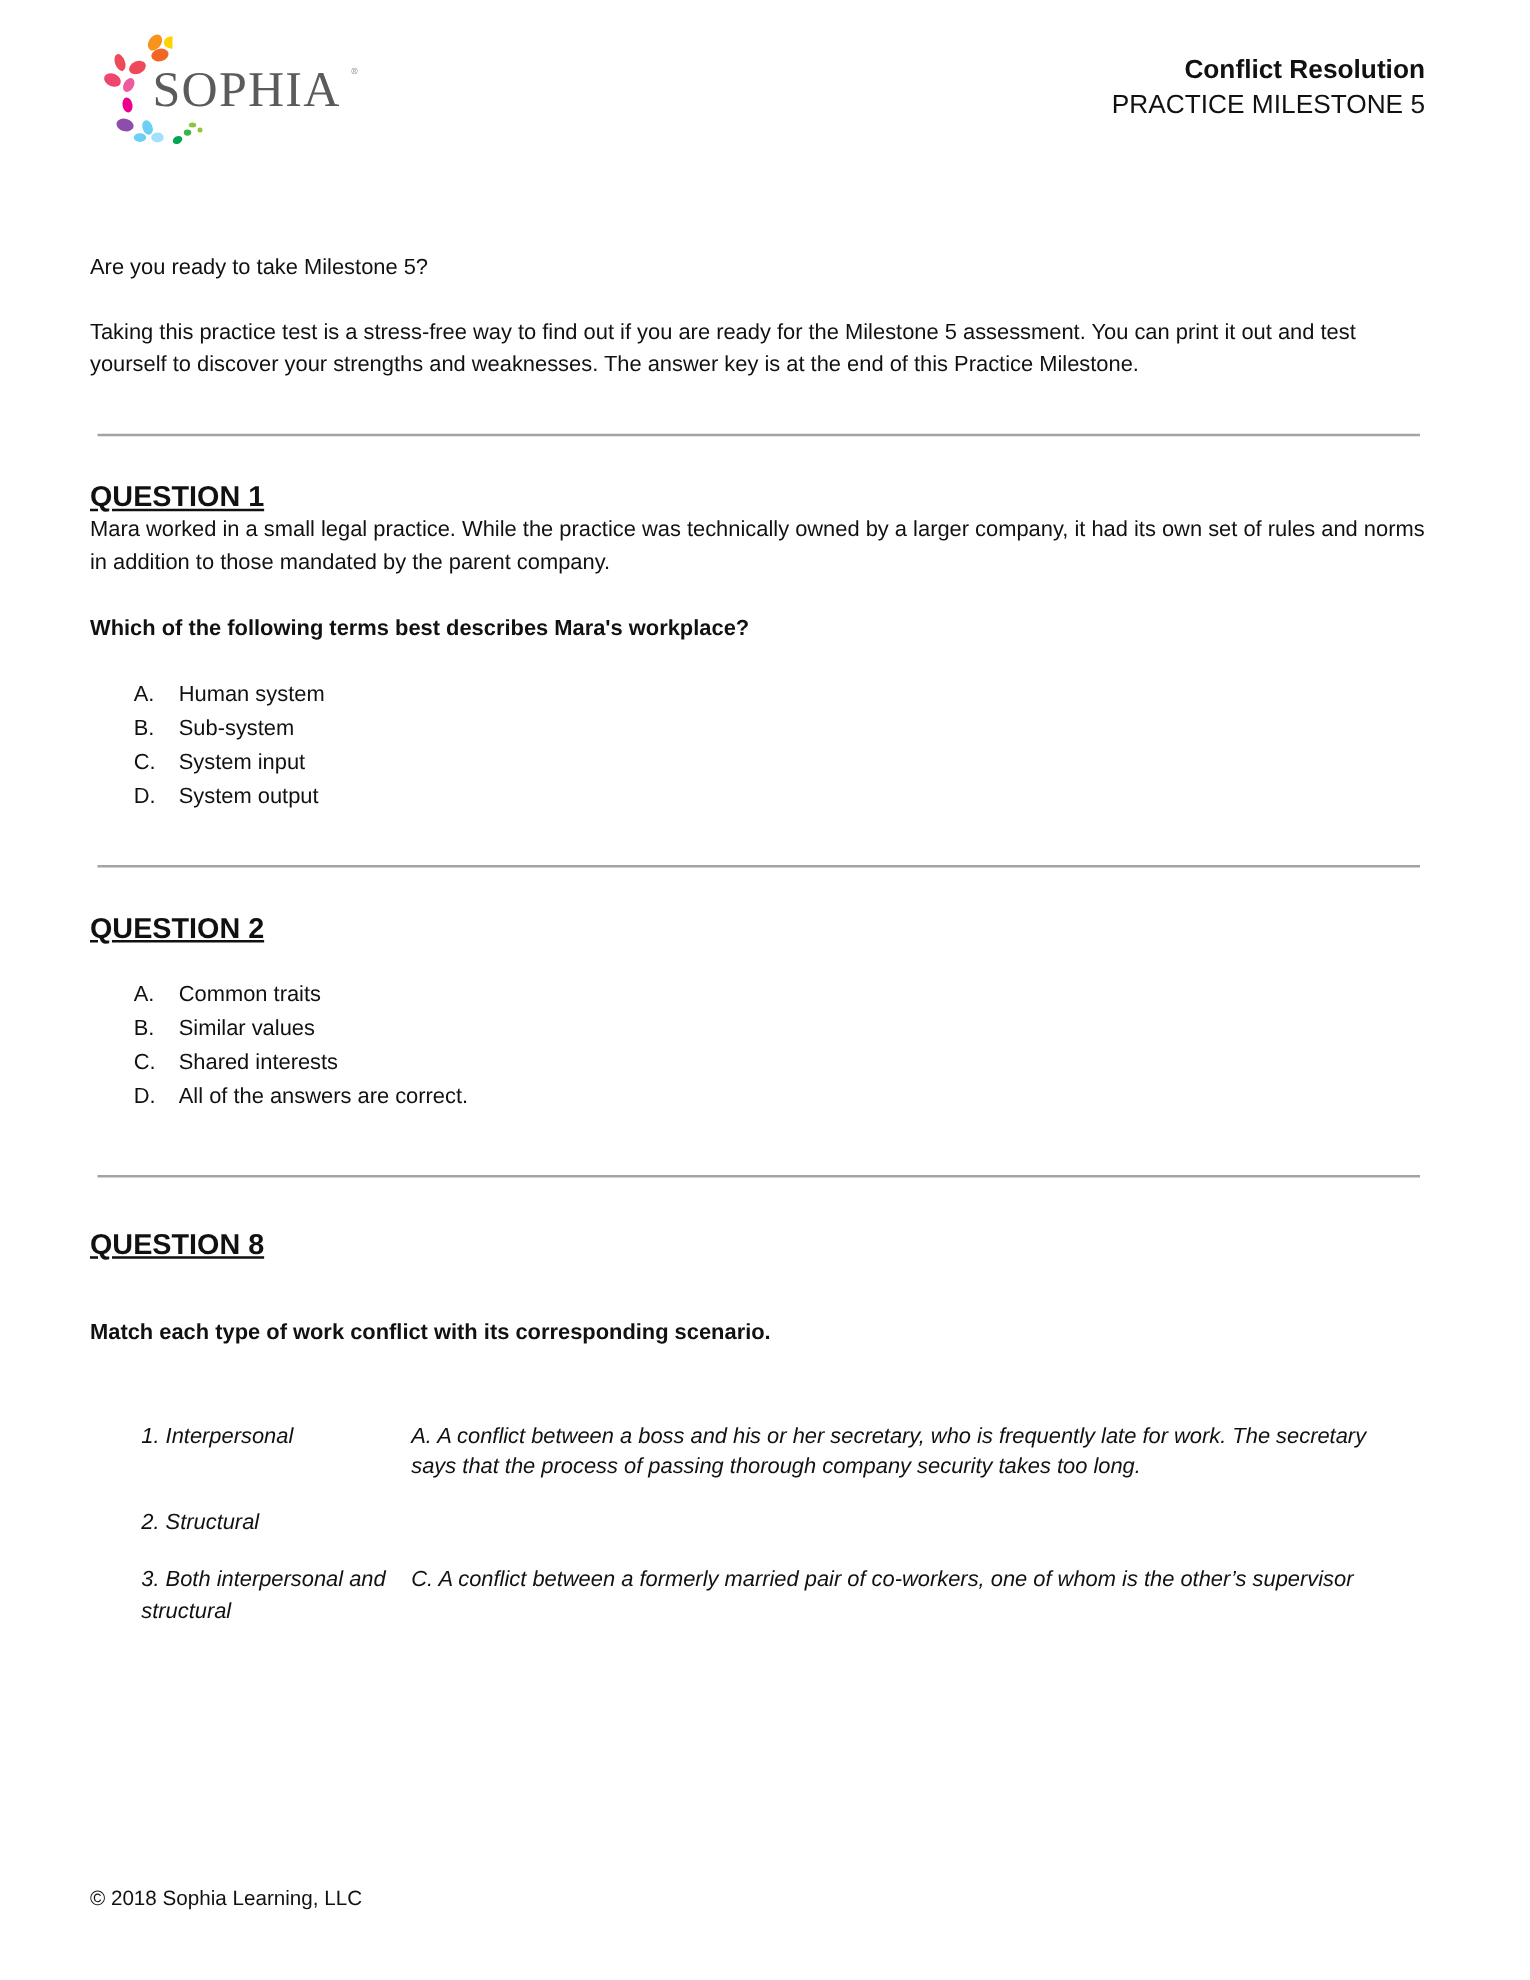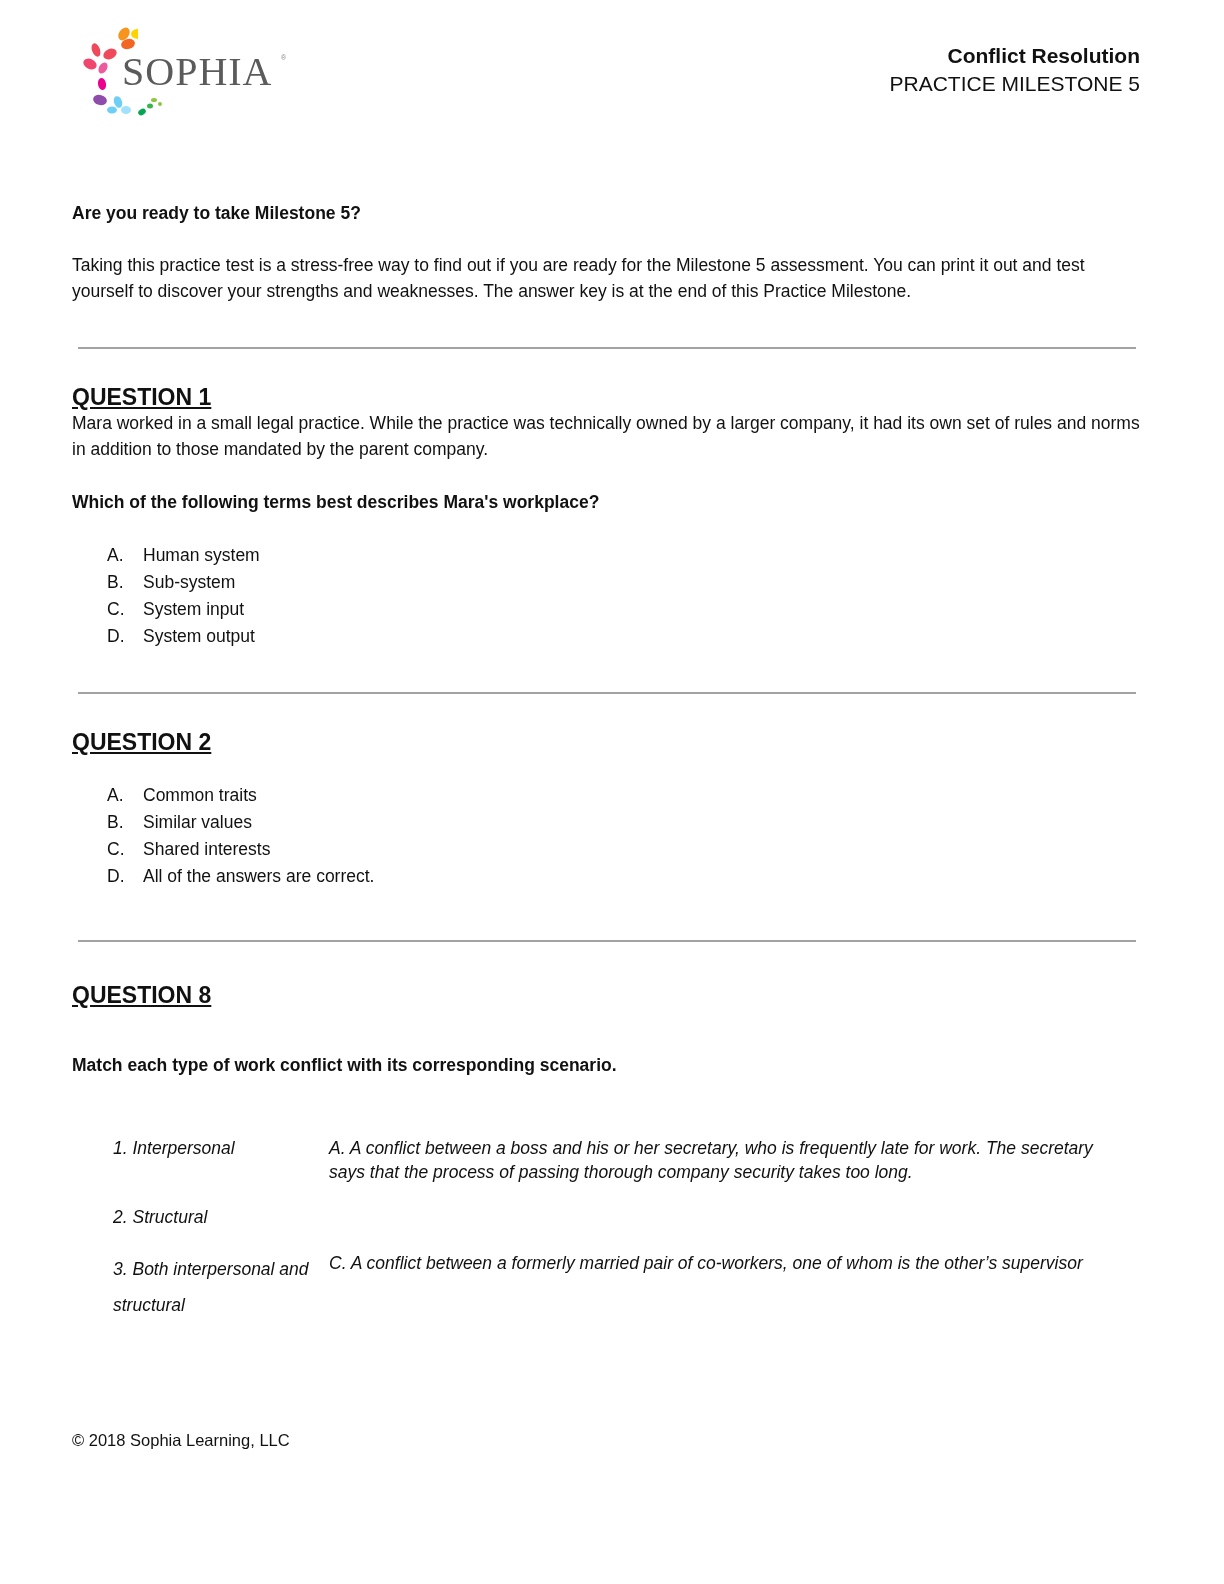--- a/index.html
+++ b/index.html
@@ -56,21 +56,21 @@
     }
 
     .content {
       position: absolute;
       left: 72px;
       top: 200px;
       width: 1070px;
     }
     .intro-heading {
       font-size: 17.5px;
-      font-weight: bold;
+      font-weight: normal;
       line-height: 26px;
     }
     .intro-text {
       margin-top: 26px;
       font-size: 17.5px;
       line-height: 26px;
     }
     .divider {
       height: 2px;
       background: #a3a3a3;
@@ -111,21 +111,21 @@
       display: flex;
       font-size: 17.5px;
       line-height: 24px;
     }
     .match-left { width: 216px; }
     .match-right { width: 804px; }
 
     .footer {
       position: absolute;
       left: 72px;
-      top: 1429px;
+      top: 1508px;
       font-size: 16.5px;
       line-height: 22px;
     }
   </style>
 </head>
 <body>
 
 <div class="logo">
   <svg width="60" height="100" viewBox="0 0 60 100">
     <ellipse cx="46" cy="12" rx="5" ry="7" transform="rotate(35 46 12)" fill="#f7941d"></ellipse>
@@ -220,20 +220,20 @@
     <div class="question-prompt" style="margin-top:44px;">Match each type of work conflict with its corresponding scenario.</div>
     <div class="match-table" style="margin-top:58px;font-style:italic;">
       <div class="match-row">
         <div class="match-left">1. Interpersonal</div>
         <div class="match-right">A.  A conflict between a boss and his or her secretary, who is frequently late for work. The secretary says that the process of passing thorough company security takes too long.</div>
       </div>
       <div class="match-row" style="margin-top:21px;gap:16px;">
         <div class="match-left">2. Structural</div>
       </div>
       <div class="match-row" style="margin-top:22px;">
-        <div class="match-left" style="line-height:36px;">3. Both interpersonal and structural</div>
+        <div class="match-left" style="line-height:25px;">3. Both interpersonal and structural</div>
         <div class="match-right">C. A conflict between a formerly married pair of co-workers, one of whom is the other’s supervisor</div>
       </div>
     </div>
   </section>
 </div>
 
 <div class="footer">© 2018 Sophia Learning, LLC</div>
 
 </body></html>

